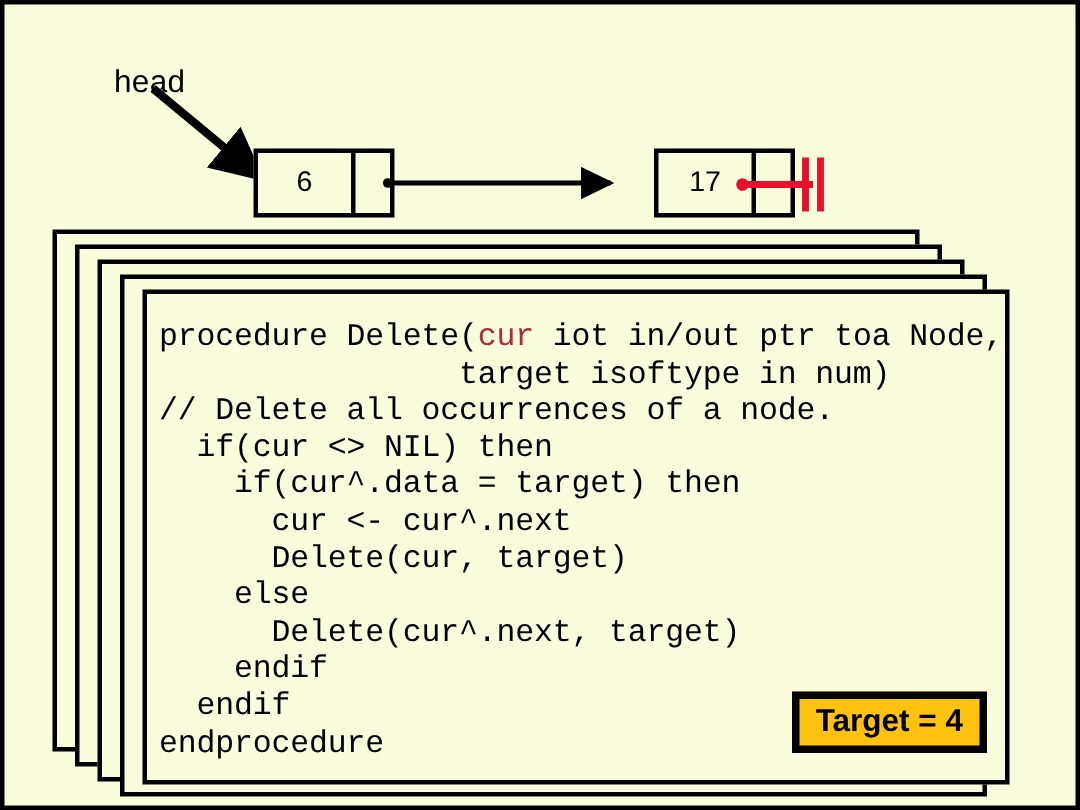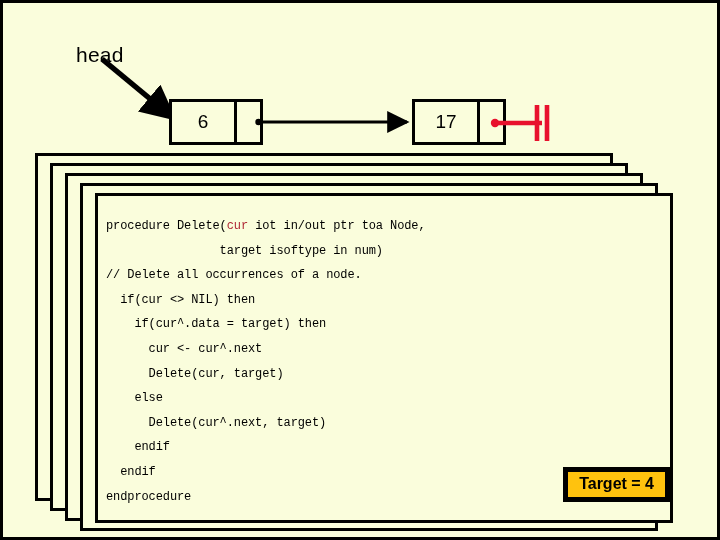--- a/index.html
+++ b/index.html
@@ -56,21 +56,21 @@
     font-size: 19px;
     color: #000000;
     box-sizing: border-box;
   }
   .node .ptr-cell {
     width: 26px;
     border-left: 3px solid #000000;
     box-sizing: border-box;
   }
   #node-1 { left: 166px; top: 96px; }
-  #node-2 { left: 409px; top: 96px; }
+  #node-2 { left: 433px; top: 96px; }
 
   
   #link-arrow {
     position: absolute;
     left: 252px;
     top: 108px;
     width: 162px;
     height: 22px;
   }
 
@@ -96,41 +96,41 @@
   #card-3 { left: 77px;  top: 180px; width: 578px; height: 348px; z-index: 4; }
   #card-4 { left: 92px;  top: 190px; width: 578px; height: 330px; z-index: 5; }
 
   
   #code-block {
     position: absolute;
     left: 8px;
     top: 18px;
     right: 6px;
     font-family: "Liberation Mono", "DejaVu Sans Mono", monospace;
-    font-size: 12px;
+    font-size: 21px;
     line-height: 24.6px;
     color: #000000;
     white-space: pre;
     letter-spacing: -0.1px;
     z-index: 2;
   }
   #code-block .kw-cur {
     color: #b02a37;
   }
 
   
   #target-badge {
     position: absolute;
-    right: 0;
+    right: 12px;
     bottom: 18px;
     background: #ffc20e;
     border: 5px solid #000000;
     padding: 3px 11px 4px 11px;
     font-family: "Liberation Sans", sans-serif;
-    font-size: 16px;
+    font-size: 21px;
     font-weight: bold;
     color: #000000;
     z-index: 6;
     box-sizing: border-box;
   }
 </style>
 </head>
 <body>
 
 <div id="slide" style="background: rgb(250, 253, 220); border-color: rgb(0, 0, 0);">

